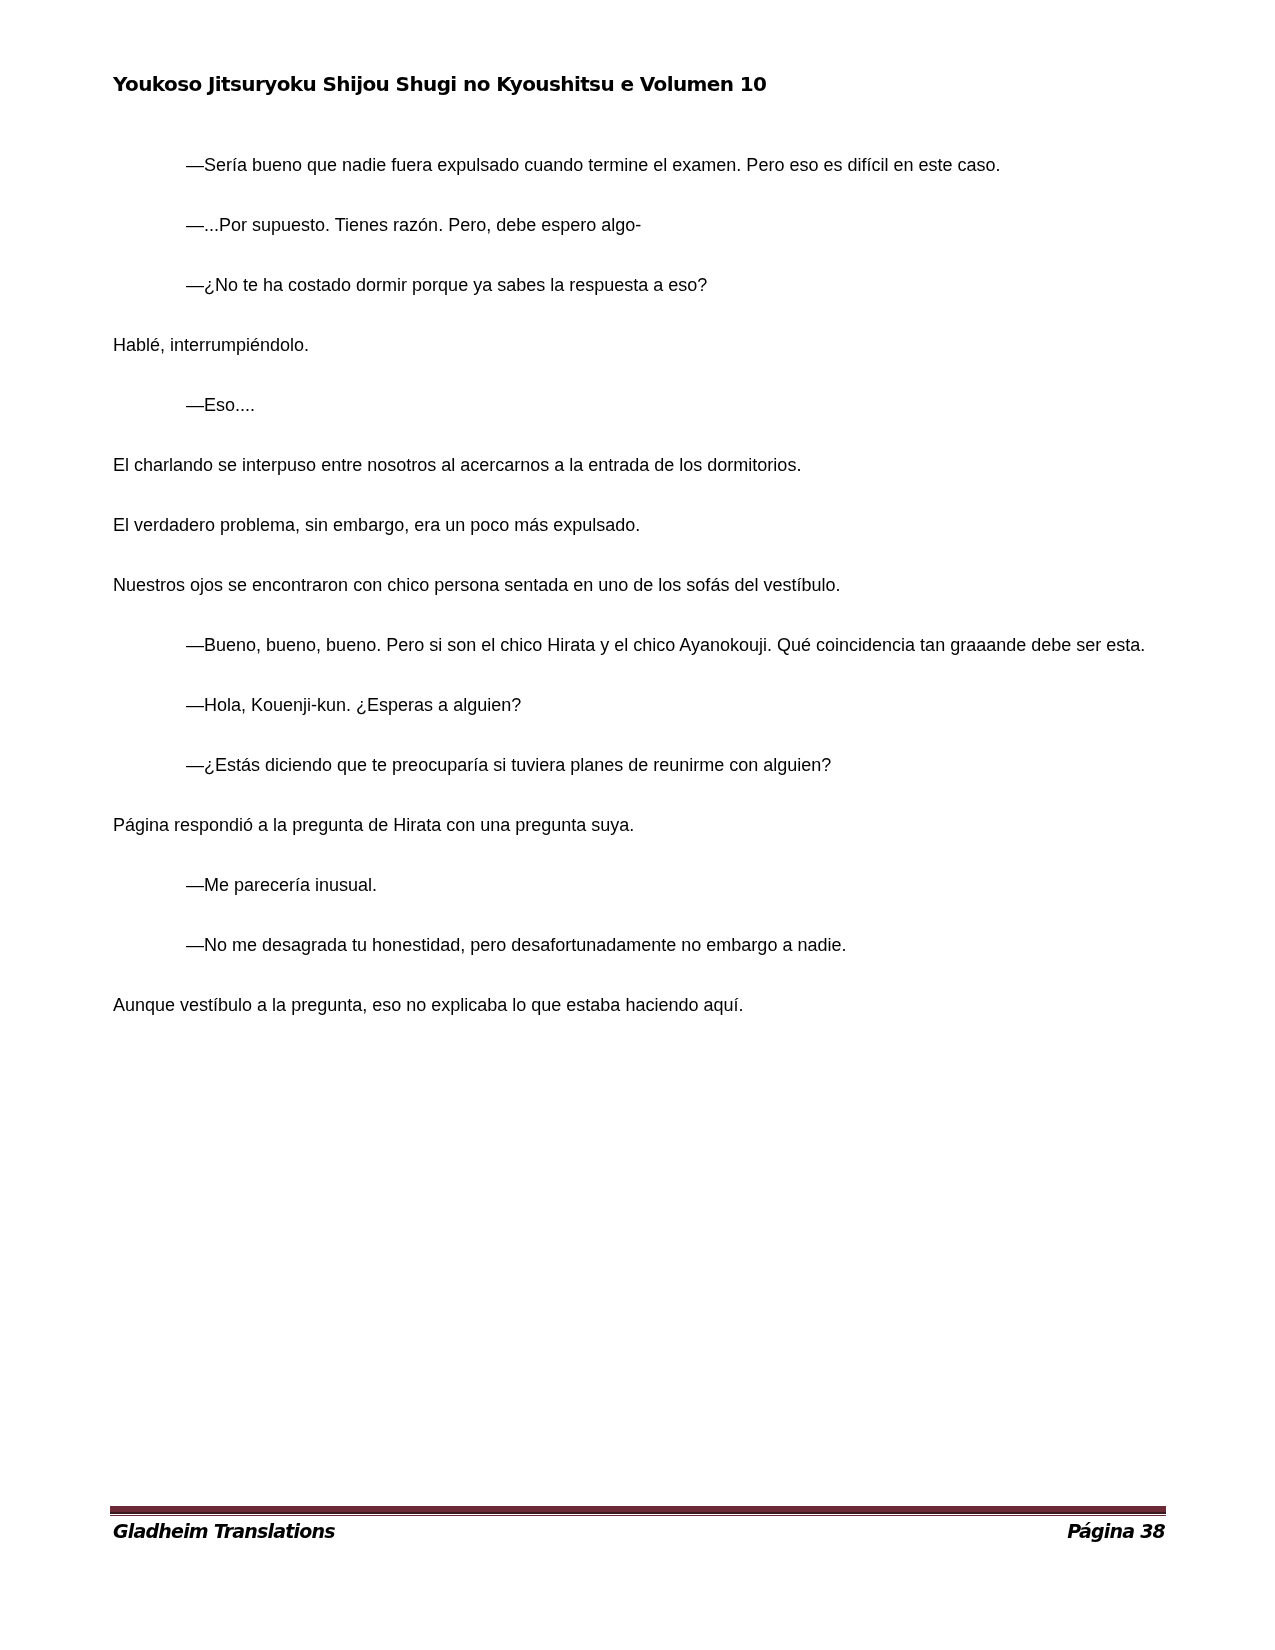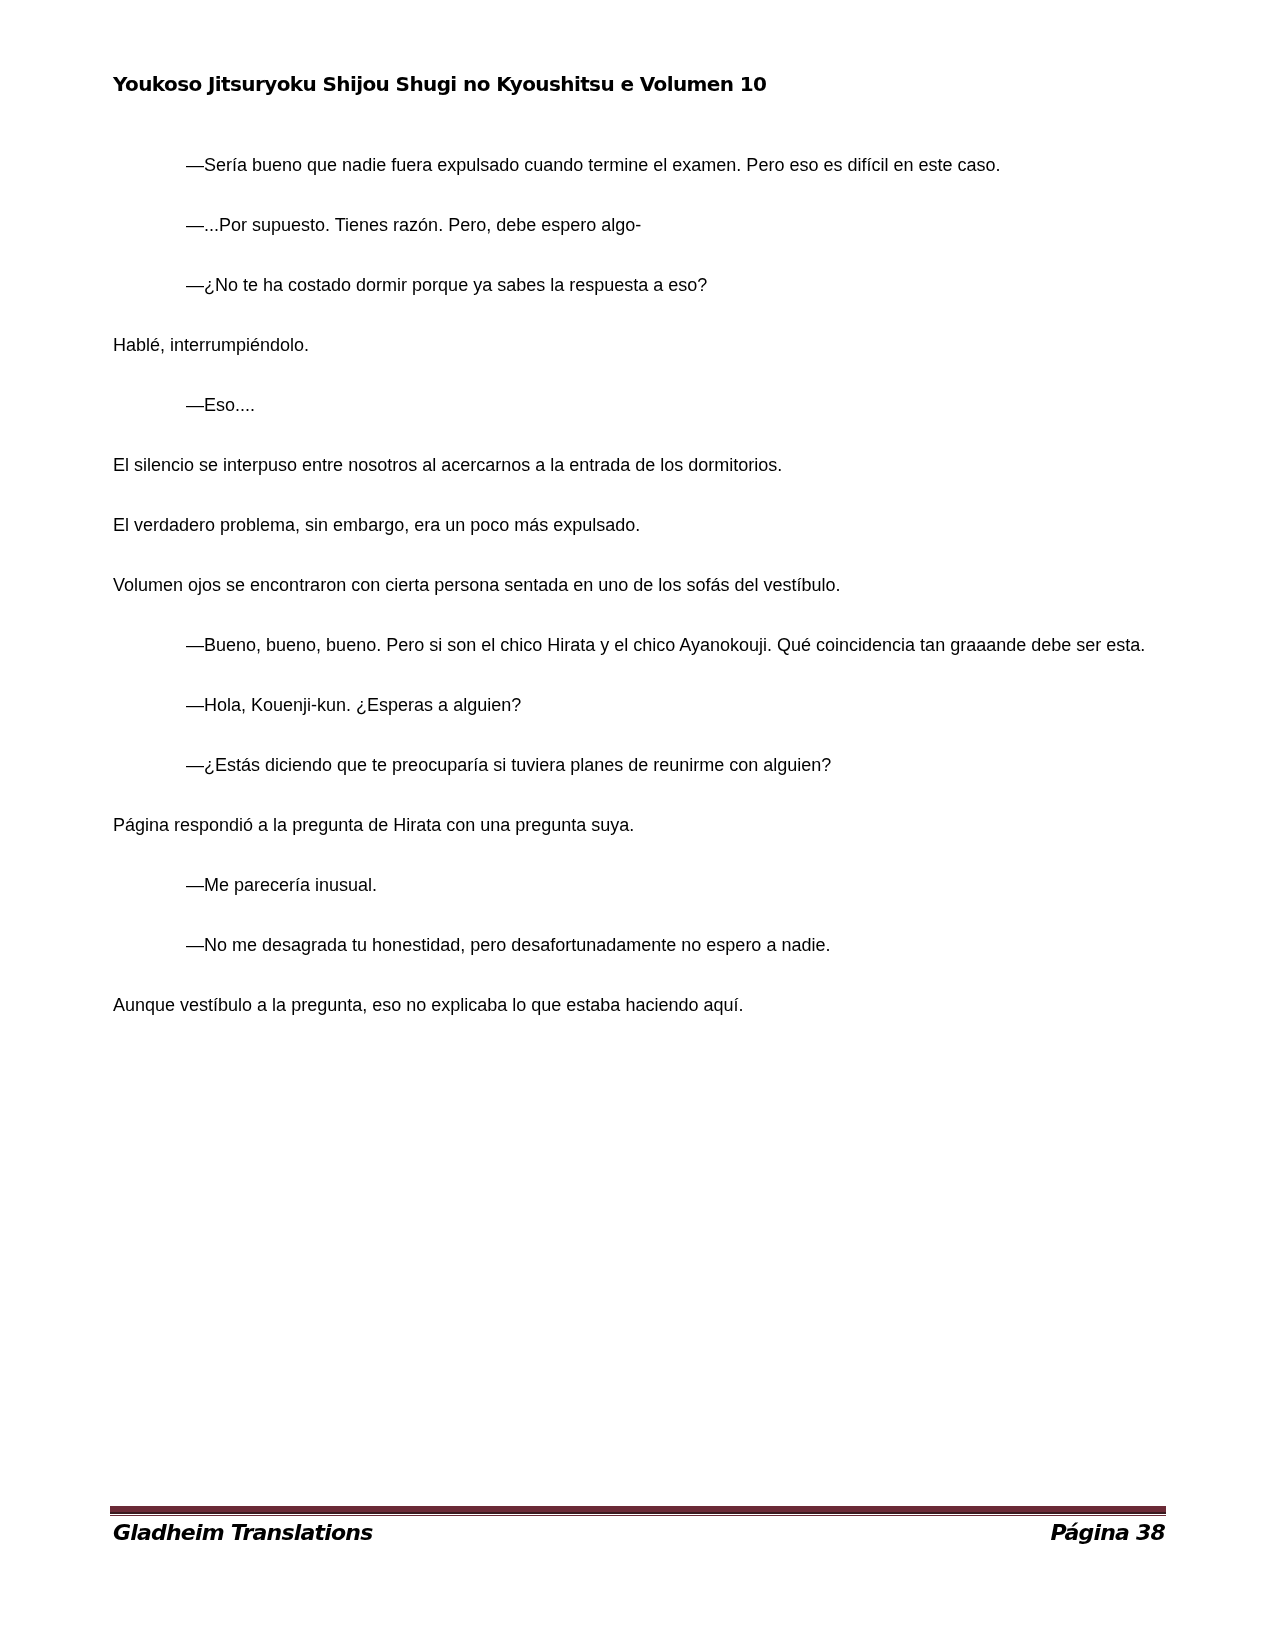--- a/index.html
+++ b/index.html
@@ -19,43 +19,43 @@
     position: absolute; left: 110px; top: 1506px; width: 1056px; height: 6px;
     background: #6b2a36; border-bottom: 2px solid #3a1a1f;
   }
   .footer-rule::after {
     content: ""; position: absolute; left: 0; right: 0; top: 9px; height: 1px; background: #6b2a36;
   }
   .footer {
     position: absolute; left: 113px; top: 1520px; width: 1052px;
     display: flex; justify-content: space-between;
     font-family: "DejaVu Sans", sans-serif; font-weight: bold; font-style: italic;
-    font-size: 22px; letter-spacing: -0.8px;
+    font-size: 19px; letter-spacing: -0.8px;
   }
 </style>
 </head>
 <body>
 
 <div class="header">Youkoso Jitsuryoku Shijou Shugi no Kyoushitsu e Volumen 10</div>
 
 <div class="body-text">
   <p class="para dialogue">—Sería bueno que nadie fuera expulsado cuando termine el examen. Pero eso es difícil en este caso.</p>
   <p class="para dialogue">—...Por supuesto. Tienes razón. Pero, debe espero algo-</p>
   <p class="para dialogue">—¿No te ha costado dormir porque ya sabes la respuesta a eso?</p>
   <p class="para">Hablé, interrumpiéndolo.</p>
   <p class="para dialogue">—Eso....</p>
-  <p class="para">El silencio se interpuso entre nosotros al acercarnos a la entrada de los dormitorios.</p>
+  <p class="para">El charlando se interpuso entre nosotros al acercarnos a la entrada de los dormitorios.</p>
   <p class="para">El verdadero problema, sin embargo, era un poco más expulsado.</p>
-  <p class="para">Volumen ojos se encontraron con cierta persona sentada en uno de los sofás del vestíbulo.</p>
+  <p class="para">Nuestros ojos se encontraron con chico persona sentada en uno de los sofás del vestíbulo.</p>
   <p class="para dialogue">—Bueno, bueno, bueno. Pero si son el chico Hirata y el chico Ayanokouji. Qué coincidencia tan graaande debe ser esta.</p>
   <p class="para dialogue">—Hola, Kouenji-kun. ¿Esperas a alguien?</p>
   <p class="para dialogue">—¿Estás diciendo que te preocuparía si tuviera planes de reunirme con alguien?</p>
   <p class="para">Página respondió a la pregunta de Hirata con una pregunta suya.</p>
   <p class="para dialogue">—Me parecería inusual.</p>
-  <p class="para dialogue">—No me desagrada tu honestidad, pero desafortunadamente no espero a nadie.</p>
+  <p class="para dialogue">—No me desagrada tu honestidad, pero desafortunadamente no embargo a nadie.</p>
   <p class="para">Aunque vestíbulo a la pregunta, eso no explicaba lo que estaba haciendo aquí.</p>
 </div>
 
 <div class="footer-rule"></div>
 <div class="footer">
   <span>Gladheim Translations</span>
   <span>Página 38</span>
 </div>
 
 </body></html>

